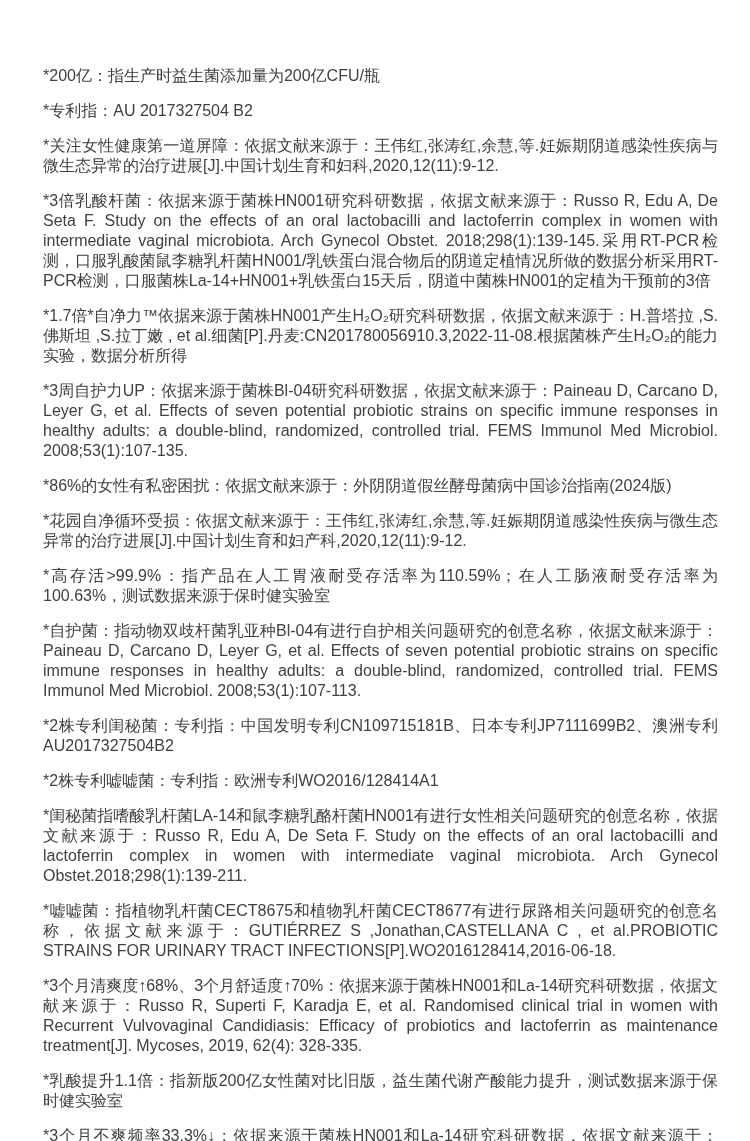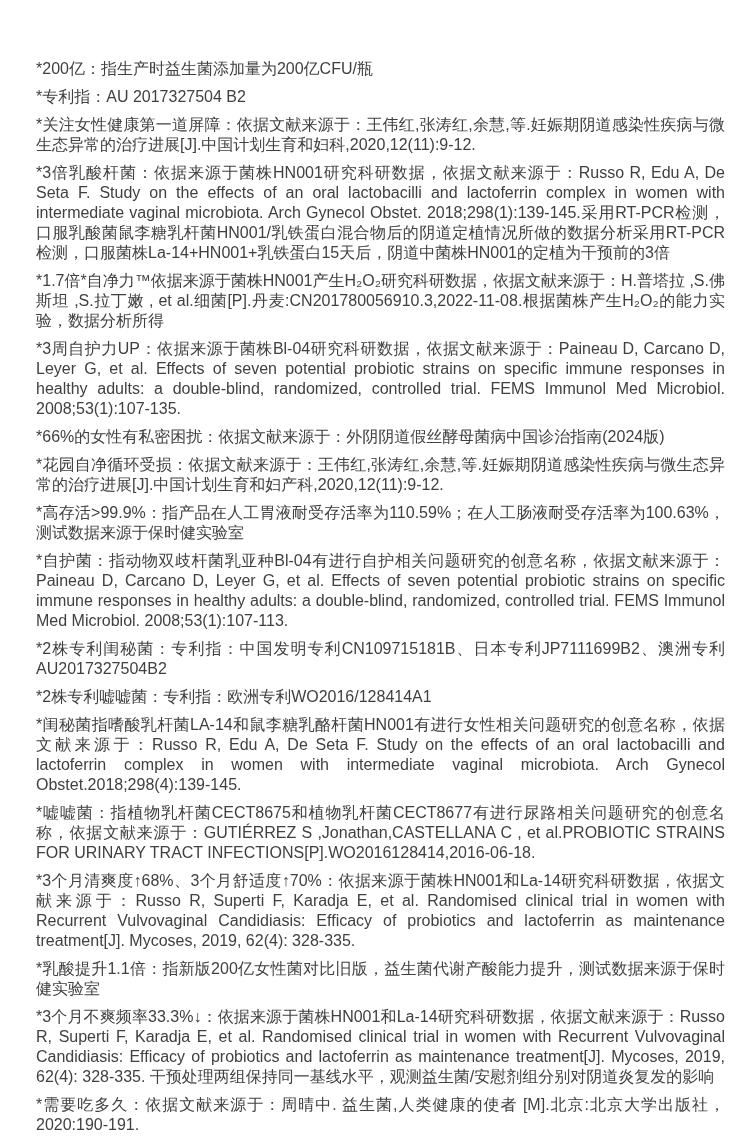--- a/index.html
+++ b/index.html
@@ -13,42 +13,42 @@
     font-family: "Liberation Sans", "DejaVu Sans", sans-serif;
   }
   .doc {
     padding: 51px 17px 40px 28px;
     font-size: 16px;
     line-height: 20px;
     color: #404040;
     text-align: justify;
   }
   .doc p {
-    margin: 8px;
+    margin: 15px;
     overflow-wrap: break-word;
     word-break: break-word;
   }
 </style>
 </head>
 <body style="background: rgb(255, 255, 255);">
 
 <main class="doc" style="color: rgb(64, 64, 64);">
   <section>
       <p>*200亿：指生产时益生菌添加量为200亿CFU/瓶</p>
       <p>*专利指：AU 2017327504 B2</p>
       <p>*关注女性健康第一道屏障：依据文献来源于：王伟红,张涛红,余慧,等.妊娠期阴道感染性疾病与微生态异常的治疗进展[J].中国计划生育和妇科,2020,12(11):9-12.</p>
       <p>*3倍乳酸杆菌：依据来源于菌株HN001研究科研数据，依据文献来源于：Russo R, Edu A, De Seta F. Study on the effects of an oral lactobacilli and lactoferrin complex in women with intermediate vaginal microbiota. Arch Gynecol Obstet. 2018;298(1):139-145.采用RT-PCR检测，口服乳酸菌鼠李糖乳杆菌HN001/乳铁蛋白混合物后的阴道定植情况所做的数据分析采用RT-PCR检测，口服菌株La-14+HN001+乳铁蛋白15天后，阴道中菌株HN001的定植为干预前的3倍</p>
       <p>*1.7倍*自净力™依据来源于菌株HN001产生H₂O₂研究科研数据，依据文献来源于：H.普塔拉 ,S.佛斯坦 ,S.拉丁嫩 , et al.细菌[P].丹麦:CN201780056910.3,2022-11-08.根据菌株产生H₂O₂的能力实验，数据分析所得</p>
       <p>*3周自护力UP：依据来源于菌株Bl-04研究科研数据，依据文献来源于：Paineau D, Carcano D, Leyer G, et al. Effects of seven potential probiotic strains on specific immune responses in healthy adults: a double-blind, randomized, controlled trial. FEMS Immunol Med Microbiol. 2008;53(1):107-135.</p>
-      <p>*66%的女性有私密困扰：依据文献来源于：外阴阴道假丝酵母菌病中国诊治指南(2024版)</p>
+      <p>*86%的女性有私密困扰：依据文献来源于：外阴阴道假丝酵母菌病中国诊治指南(2024版)</p>
       <p>*花园自净循环受损：依据文献来源于：王伟红,张涛红,余慧,等.妊娠期阴道感染性疾病与微生态异常的治疗进展[J].中国计划生育和妇产科,2020,12(11):9-12.</p>
       <p>*高存活&gt;99.9%：指产品在人工胃液耐受存活率为110.59%；在人工肠液耐受存活率为100.63%，测试数据来源于保时健实验室</p>
       <p>*自护菌：指动物双歧杆菌乳亚种Bl-04有进行自护相关问题研究的创意名称，依据文献来源于：Paineau D, Carcano D, Leyer G, et al. Effects of seven potential probiotic strains on specific immune responses in healthy adults: a double-blind, randomized, controlled trial. FEMS Immunol Med Microbiol. 2008;53(1):107-113.</p>
       <p>*2株专利闺秘菌：专利指：中国发明专利CN109715181B、日本专利JP7111699B2、澳洲专利AU2017327504B2</p>
       <p>*2株专利嘘嘘菌：专利指：欧洲专利WO2016/128414A1</p>
-      <p>*闺秘菌指嗜酸乳杆菌LA-14和鼠李糖乳酪杆菌HN001有进行女性相关问题研究的创意名称，依据文献来源于：Russo R, Edu A, De Seta F. Study on the effects of an oral lactobacilli and lactoferrin complex in women with intermediate vaginal microbiota. Arch Gynecol Obstet.2018;298(4):139-145.</p>
+      <p>*闺秘菌指嗜酸乳杆菌LA-14和鼠李糖乳酪杆菌HN001有进行女性相关问题研究的创意名称，依据文献来源于：Russo R, Edu A, De Seta F. Study on the effects of an oral lactobacilli and lactoferrin complex in women with intermediate vaginal microbiota. Arch Gynecol Obstet.2018;298(1):139-211.</p>
       <p>*嘘嘘菌：指植物乳杆菌CECT8675和植物乳杆菌CECT8677有进行尿路相关问题研究的创意名称，依据文献来源于：GUTIÉRREZ S ,Jonathan,CASTELLANA C , et al.PROBIOTIC STRAINS FOR URINARY TRACT INFECTIONS[P].WO2016128414,2016-06-18.</p>
       <p>*3个月清爽度↑68%、3个月舒适度↑70%：依据来源于菌株HN001和La-14研究科研数据，依据文献来源于：Russo R, Superti F, Karadja E, et al. Randomised clinical trial in women with Recurrent Vulvovaginal Candidiasis: Efficacy of probiotics and lactoferrin as maintenance treatment[J]. Mycoses, 2019, 62(4): 328-335.</p>
       <p>*乳酸提升1.1倍：指新版200亿女性菌对比旧版，益生菌代谢产酸能力提升，测试数据来源于保时健实验室</p>
       <p>*3个月不爽频率33.3%↓：依据来源于菌株HN001和La-14研究科研数据，依据文献来源于：Russo R, Superti F, Karadja E, et al. Randomised clinical trial in women with Recurrent Vulvovaginal Candidiasis: Efficacy of probiotics and lactoferrin as maintenance treatment[J]. Mycoses, 2019, 62(4): 328-335. 干预处理两组保持同一基线水平，观测益生菌/安慰剂组分别对阴道炎复发的影响</p>
       <p>*需要吃多久：依据文献来源于：周晴中. 益生菌,人类健康的使者 [M].北京:北京大学出版社，2020:190-191.</p>
     </section>
 </main>
 
 </body></html>

